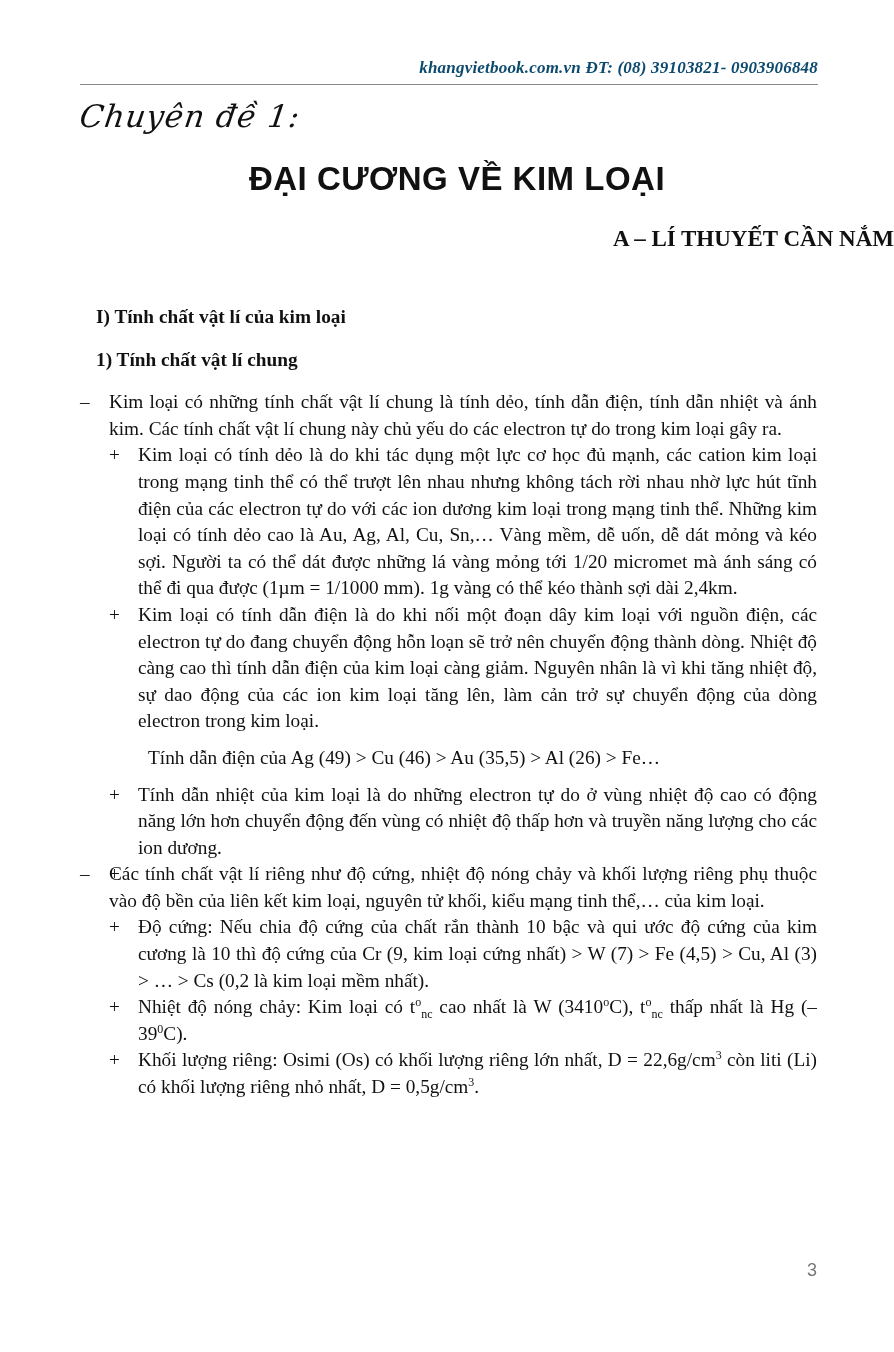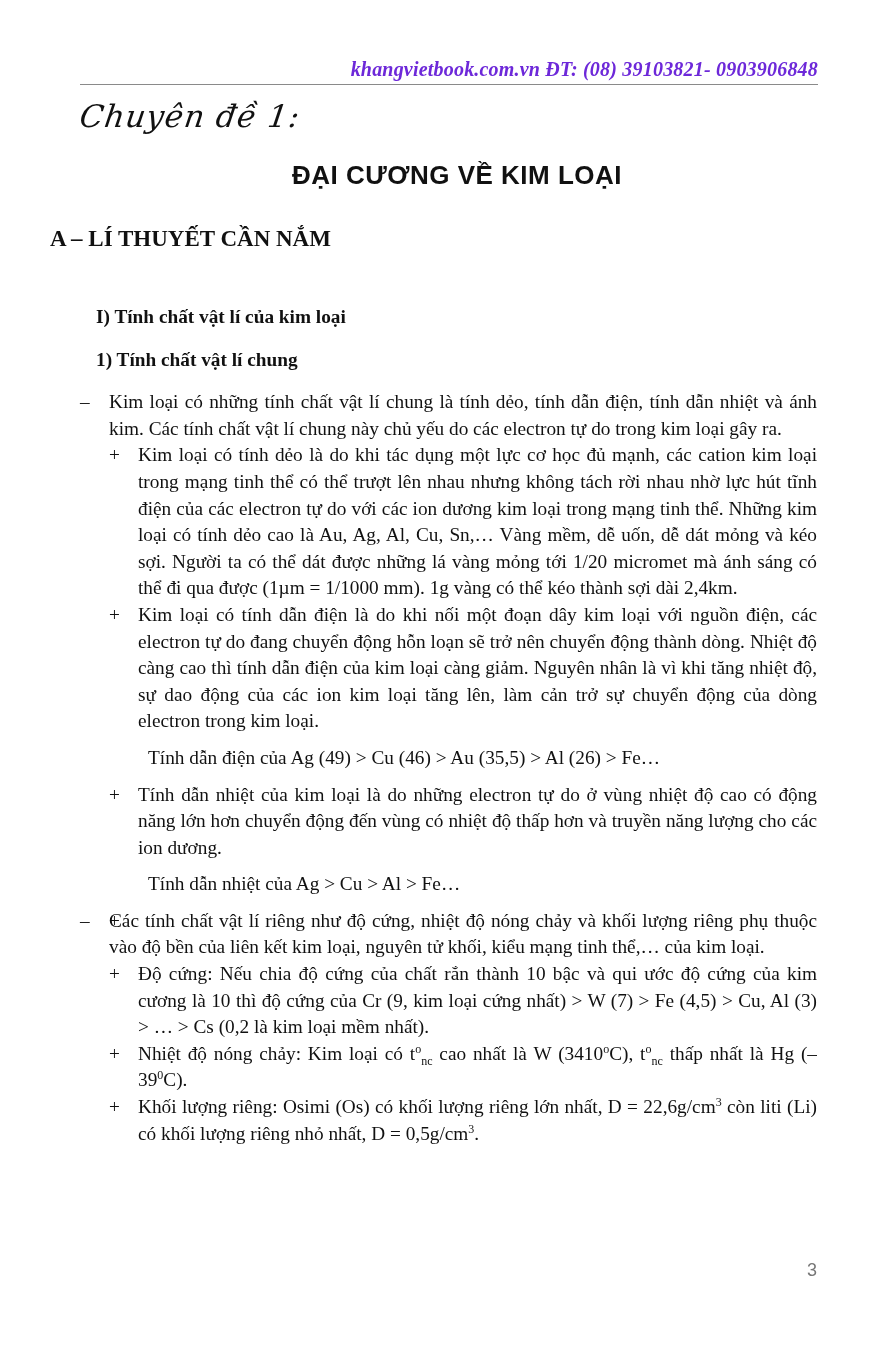--- a/index.html
+++ b/index.html
@@ -1,28 +1,28 @@
 <!DOCTYPE html>
 <html><head>
 <meta charset="utf-8">
 <style>
   html, body { margin: 0; padding: 0; background: #ffffff; }
   body { width: 894px; height: 1352px; position: relative; overflow: hidden;
          font-family: "Liberation Serif", serif; color: #111; }
   .header { position: absolute; left: 80px; right: 76px; top: 58px; height: 26px;
             border-bottom: 1.5px solid #8a8a8a; text-align: right; }
-  .header span { font-style: italic; font-weight: bold; font-size: 20px; color: #6d28d9;
+  .header span { font-style: italic; font-weight: bold; font-size: 17px; color: #0c4a6e;
                  letter-spacing: 0.2px; margin-left: 23px; }
   .chapter { position: absolute; left: 80px; top: 98px; font-family: "DejaVu Serif", serif;
              font-style: italic; font-size: 31px; color: #111; letter-spacing: 1px;
              transform: skewX(-8deg); font-weight: normal; }
   .title { position: absolute; left: 0; right: 0; top: 160px; text-align: center;
-           font-family: "Liberation Sans", sans-serif; font-weight: bold; font-size: 26px;
+           font-family: "Liberation Sans", sans-serif; font-weight: bold; font-size: 33px;
            padding-left: 20px; letter-spacing: 0.5px; }
-  .subtitle { position: absolute; left: 18px; right: 0; top: 226px; text-align: left;
+  .subtitle { position: absolute; left: 8px; right: 0; top: 226px; text-align: right;
               font-weight: bold; font-size: 23px; padding-left: 32px; }
   .content { position: absolute; left: 80px; right: 77px; top: 288px;
              font-size: 19.3px; line-height: 26.6px; }
   .h { font-weight: bold; font-size: 19.3px; margin: 16px; }
   .item { position: relative; text-align: justify; margin: 0; }
   .item .mark { position: absolute; left: 0; top: 0; }
   .lvl1 { padding-left: 29px; }
   .lvl2 { padding-left: 58px; }
   .lvl2 .mark { left: 29px; }
   .note { padding-left: 58px; margin: 10px; }
@@ -58,21 +58,20 @@
   <div class="item lvl2">
     <span class="mark">+</span>
     <span>Kim loại có tính dẫn điện là do khi nối một đoạn dây kim loại với nguồn điện, các electron tự do đang chuyển động hỗn loạn sẽ trở nên chuyển động thành dòng. Nhiệt độ càng cao thì tính dẫn điện của kim loại càng giảm. Nguyên nhân là vì khi tăng nhiệt độ, sự dao động của các ion kim loại tăng lên, làm cản trở sự chuyển động của dòng electron trong kim loại.</span>
   </div>
   <p class="note">Tính dẫn điện của Ag (49) &gt; Cu (46) &gt; Au (35,5) &gt; Al (26) &gt; Fe…</p>
 
   <div class="item lvl2">
     <span class="mark">+</span>
     <span>Tính dẫn nhiệt của kim loại là do những electron tự do ở vùng nhiệt độ cao có động năng lớn hơn chuyển động đến vùng có nhiệt độ thấp hơn và truyền năng lượng cho các ion dương.</span>
   </div>
-  <p class="note">Tính dẫn nhiệt của Ag &gt; Cu &gt; Al &gt; Fe…</p>
 
   <div class="item lvl2">
     <span class="mark">+</span>
   </div>
 
 
   <div class="item lvl1">
     <span class="mark">–</span>
     <span>Các tính chất vật lí riêng như độ cứng, nhiệt độ nóng chảy và khối lượng riêng phụ thuộc vào độ bền của liên kết kim loại, nguyên tử khối, kiểu mạng tinh thể,… của kim loại.</span>
   </div>

